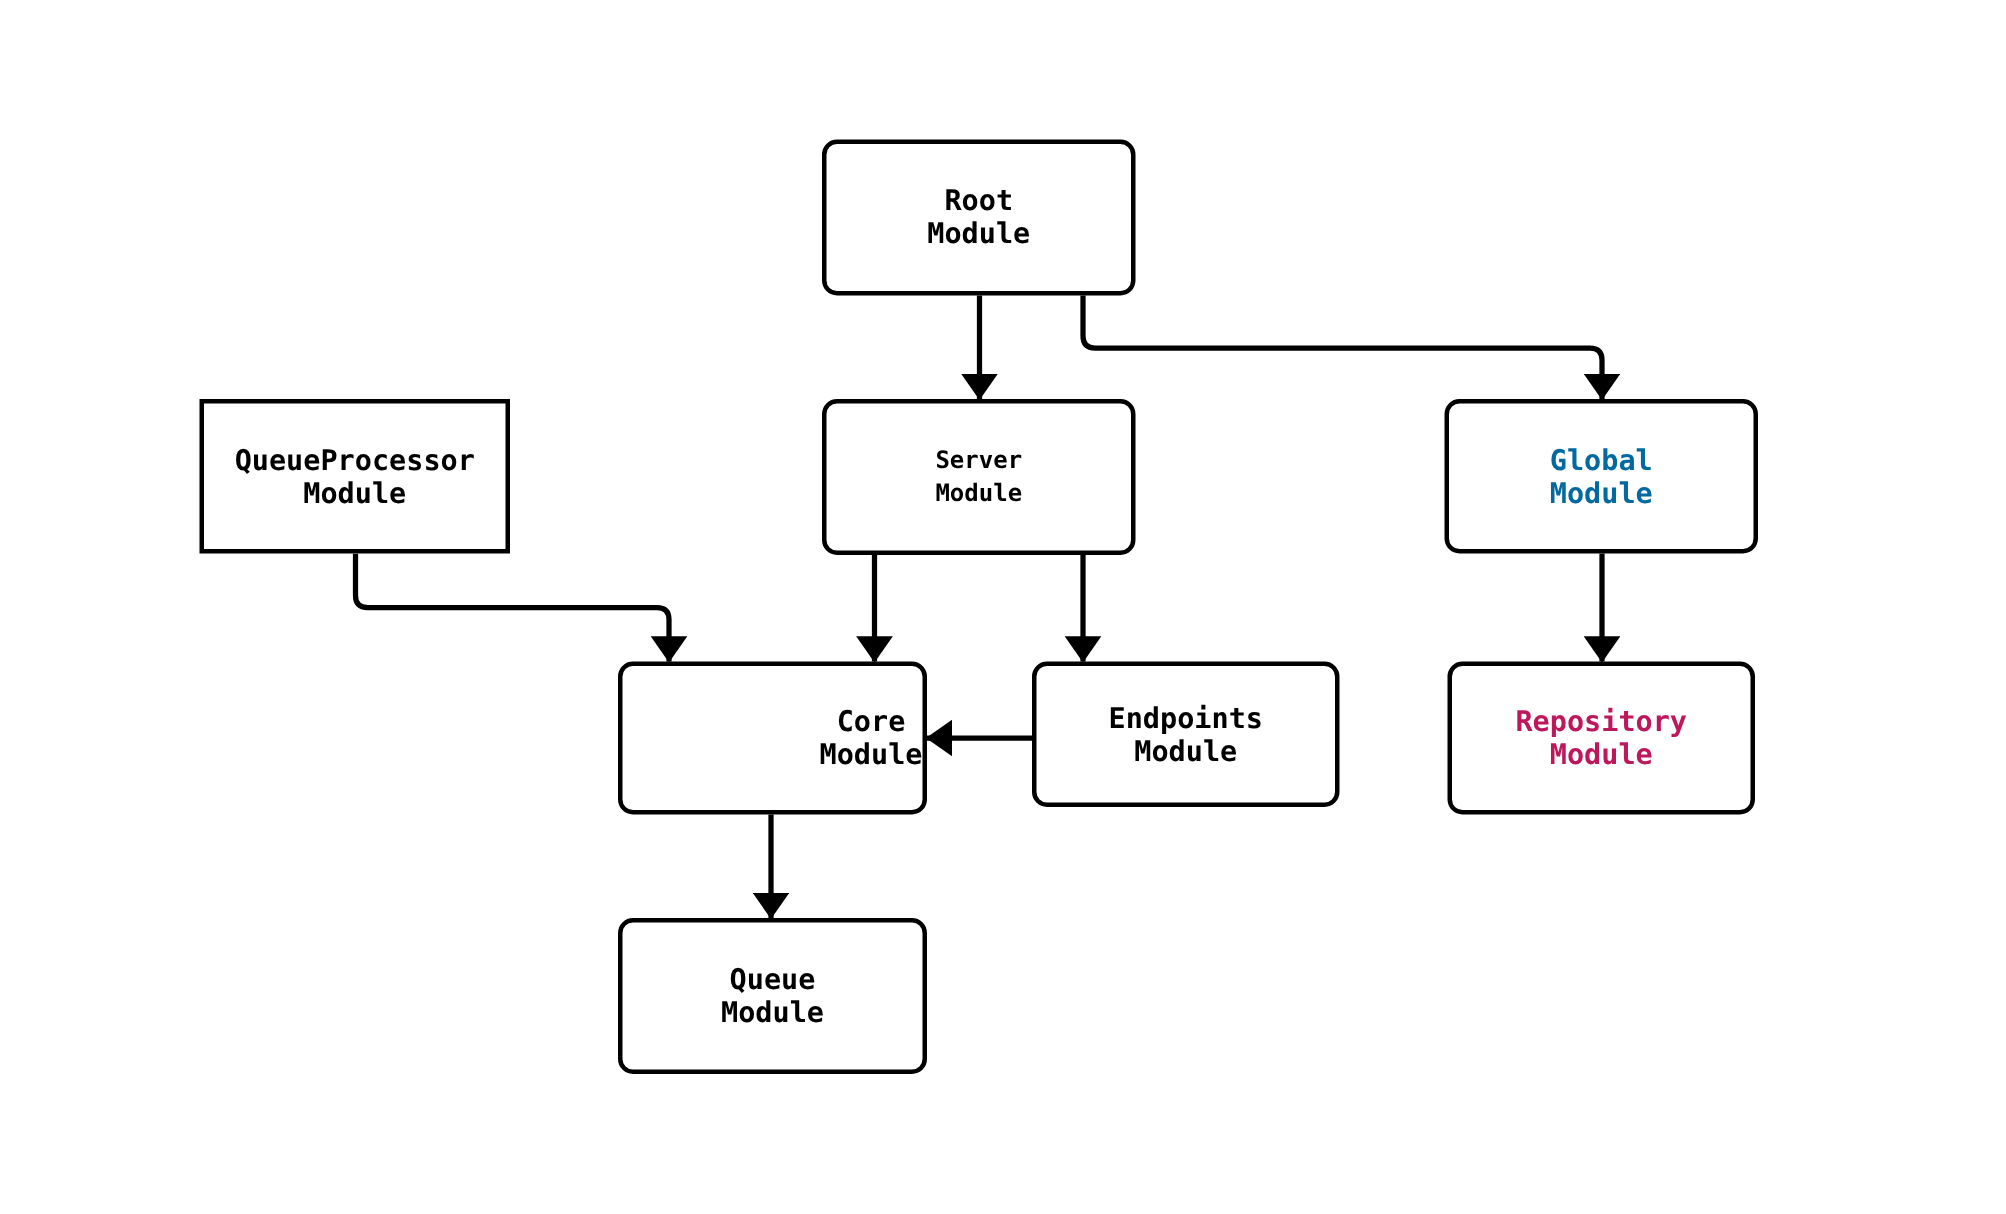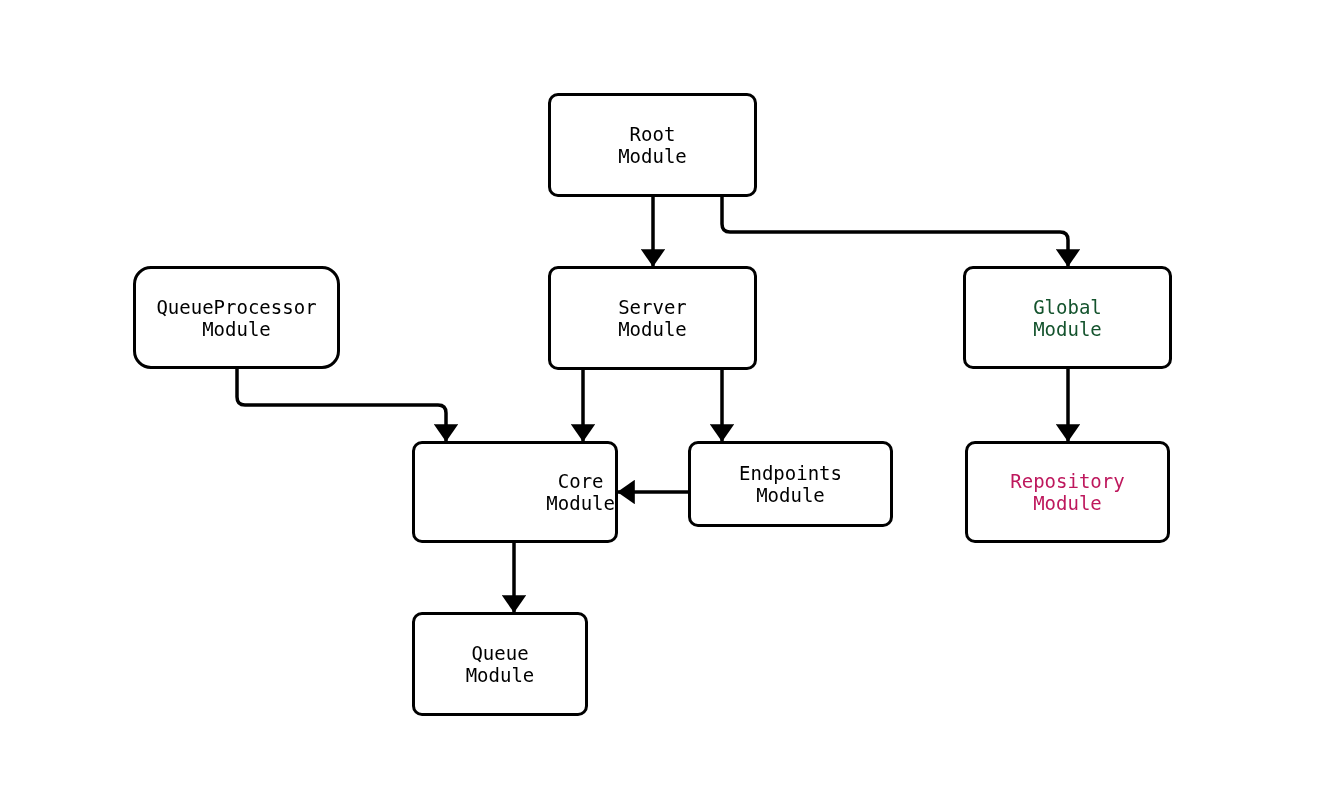--- a/index.html
+++ b/index.html
@@ -25,21 +25,21 @@
   .node {
     position: absolute;
     box-sizing: border-box;
     border-style: solid;
     display: flex;
     align-items: center;
     justify-content: center;
     text-align: center;
   }
   .node-label {
-    font-weight: normal;
+    font-weight: bold;
     white-space: pre;
   }
 </style>
 </head>
 <body style="background: rgb(255, 255, 255);">
 
 <div id="diagram-canvas" style="background: rgb(255, 255, 255);">
   <svg id="edge-layer" xmlns="http://www.w3.org/2000/svg" width="1337" height="809">
       <defs>
         <marker id="arrowhead" markerWidth="5" markerHeight="7" refX="4.8" refY="3.5" orient="auto">
@@ -53,42 +53,42 @@
       <path d="M722,370 L722,441" fill="none" stroke="#000000" stroke-width="3.5" marker-end="url(#arrowhead)"></path>
       <path d="M1068,369 L1068,441" fill="none" stroke="#000000" stroke-width="3.5" marker-end="url(#arrowhead)"></path>
       <path d="M688,492 L618,492" fill="none" stroke="#000000" stroke-width="3.5" marker-end="url(#arrowhead)"></path>
       <path d="M514,543 L514,612" fill="none" stroke="#000000" stroke-width="3.5" marker-end="url(#arrowhead)"></path>
     </svg>
   <div id="node-layer">
       <div class="node" style="left: 548px; top: 93px; width: 209px; height: 104px; background: rgb(255, 255, 255); border-width: 3.5px; border-color: rgb(0, 0, 0); border-radius: 10px;">
         <div class="node-label" style="font-size: 19px; line-height: 22px; color: rgb(0, 0, 0);">Root
 Module</div>
       </div>
-      <div class="node" style="left: 133px; top: 266px; width: 207px; height: 103px; background: rgb(255, 255, 255); border-width: 3.5px; border-color: rgb(0, 0, 0); border-radius: 18px;">
+      <div class="node" style="left: 133px; top: 266px; width: 207px; height: 103px; background: rgb(255, 255, 255); border-width: 3.5px; border-color: rgb(0, 0, 0); border-radius: 0;">
         <div class="node-label" style="font-size: 19px; line-height: 22px; color: rgb(0, 0, 0);">QueueProcessor
 Module</div>
       </div>
       <div class="node" style="left: 548px; top: 266px; width: 209px; height: 104px; background: rgb(255, 255, 255); border-width: 3.5px; border-color: rgb(0, 0, 0); border-radius: 10px;">
-        <div class="node-label" style="font-size: 19px; line-height: 22px; color: rgb(0, 0, 0);">Server
+        <div class="node-label" style="font-size: 16px; line-height: 22px; color: rgb(0, 0, 0);">Server
 Module</div>
       </div>
       <div class="node" style="left: 963px; top: 266px; width: 209px; height: 103px; background: rgb(255, 255, 255); border-width: 3.5px; border-color: rgb(0, 0, 0); border-radius: 10px;">
-        <div class="node-label" style="font-size: 19px; line-height: 22px; color: #14532d;">Global
+        <div class="node-label" style="font-size: 19px; line-height: 22px; color: #0369a1;">Global
 Module</div>
       </div>
       <div class="node" style="left: 412px; top: 441px; width: 206px; height: 102px; background: rgb(255, 255, 255); border-width: 3.5px; border-color: rgb(0, 0, 0); border-radius: 10px; justify-content: flex-end;">
         <div class="node-label" style="font-size: 19px; line-height: 22px; color: rgb(0, 0, 0);">Core
 Module</div>
       </div>
-      <div class="node" style="left: 688px; top: 441px; width: 205px; height: 86px; background: rgb(255, 255, 255); border-width: 3.5px; border-color: rgb(0, 0, 0); border-radius: 10px;">
+      <div class="node" style="left: 688px; top: 441px; width: 205px; height: 97px; background: rgb(255, 255, 255); border-width: 3.5px; border-color: rgb(0, 0, 0); border-radius: 10px;">
         <div class="node-label" style="font-size: 19px; line-height: 22px; color: rgb(0, 0, 0);">Endpoints
 Module</div>
       </div>
       <div class="node" style="left: 965px; top: 441px; width: 205px; height: 102px; background: rgb(255, 255, 255); border-width: 3.5px; border-color: rgb(0, 0, 0); border-radius: 10px;">
         <div class="node-label" style="font-size: 19px; line-height: 22px; color: #be185d;">Repository
 Module</div>
       </div>
-      <div class="node" style="left: 412px; top: 612px; width: 176px; height: 104px; background: rgb(255, 255, 255); border-width: 3.5px; border-color: rgb(0, 0, 0); border-radius: 10px;">
+      <div class="node" style="left: 412px; top: 612px; width: 206px; height: 104px; background: rgb(255, 255, 255); border-width: 3.5px; border-color: rgb(0, 0, 0); border-radius: 10px;">
         <div class="node-label" style="font-size: 19px; line-height: 22px; color: rgb(0, 0, 0);">Queue
 Module</div>
       </div>
     </div>
 </div>
 
 </body></html>

